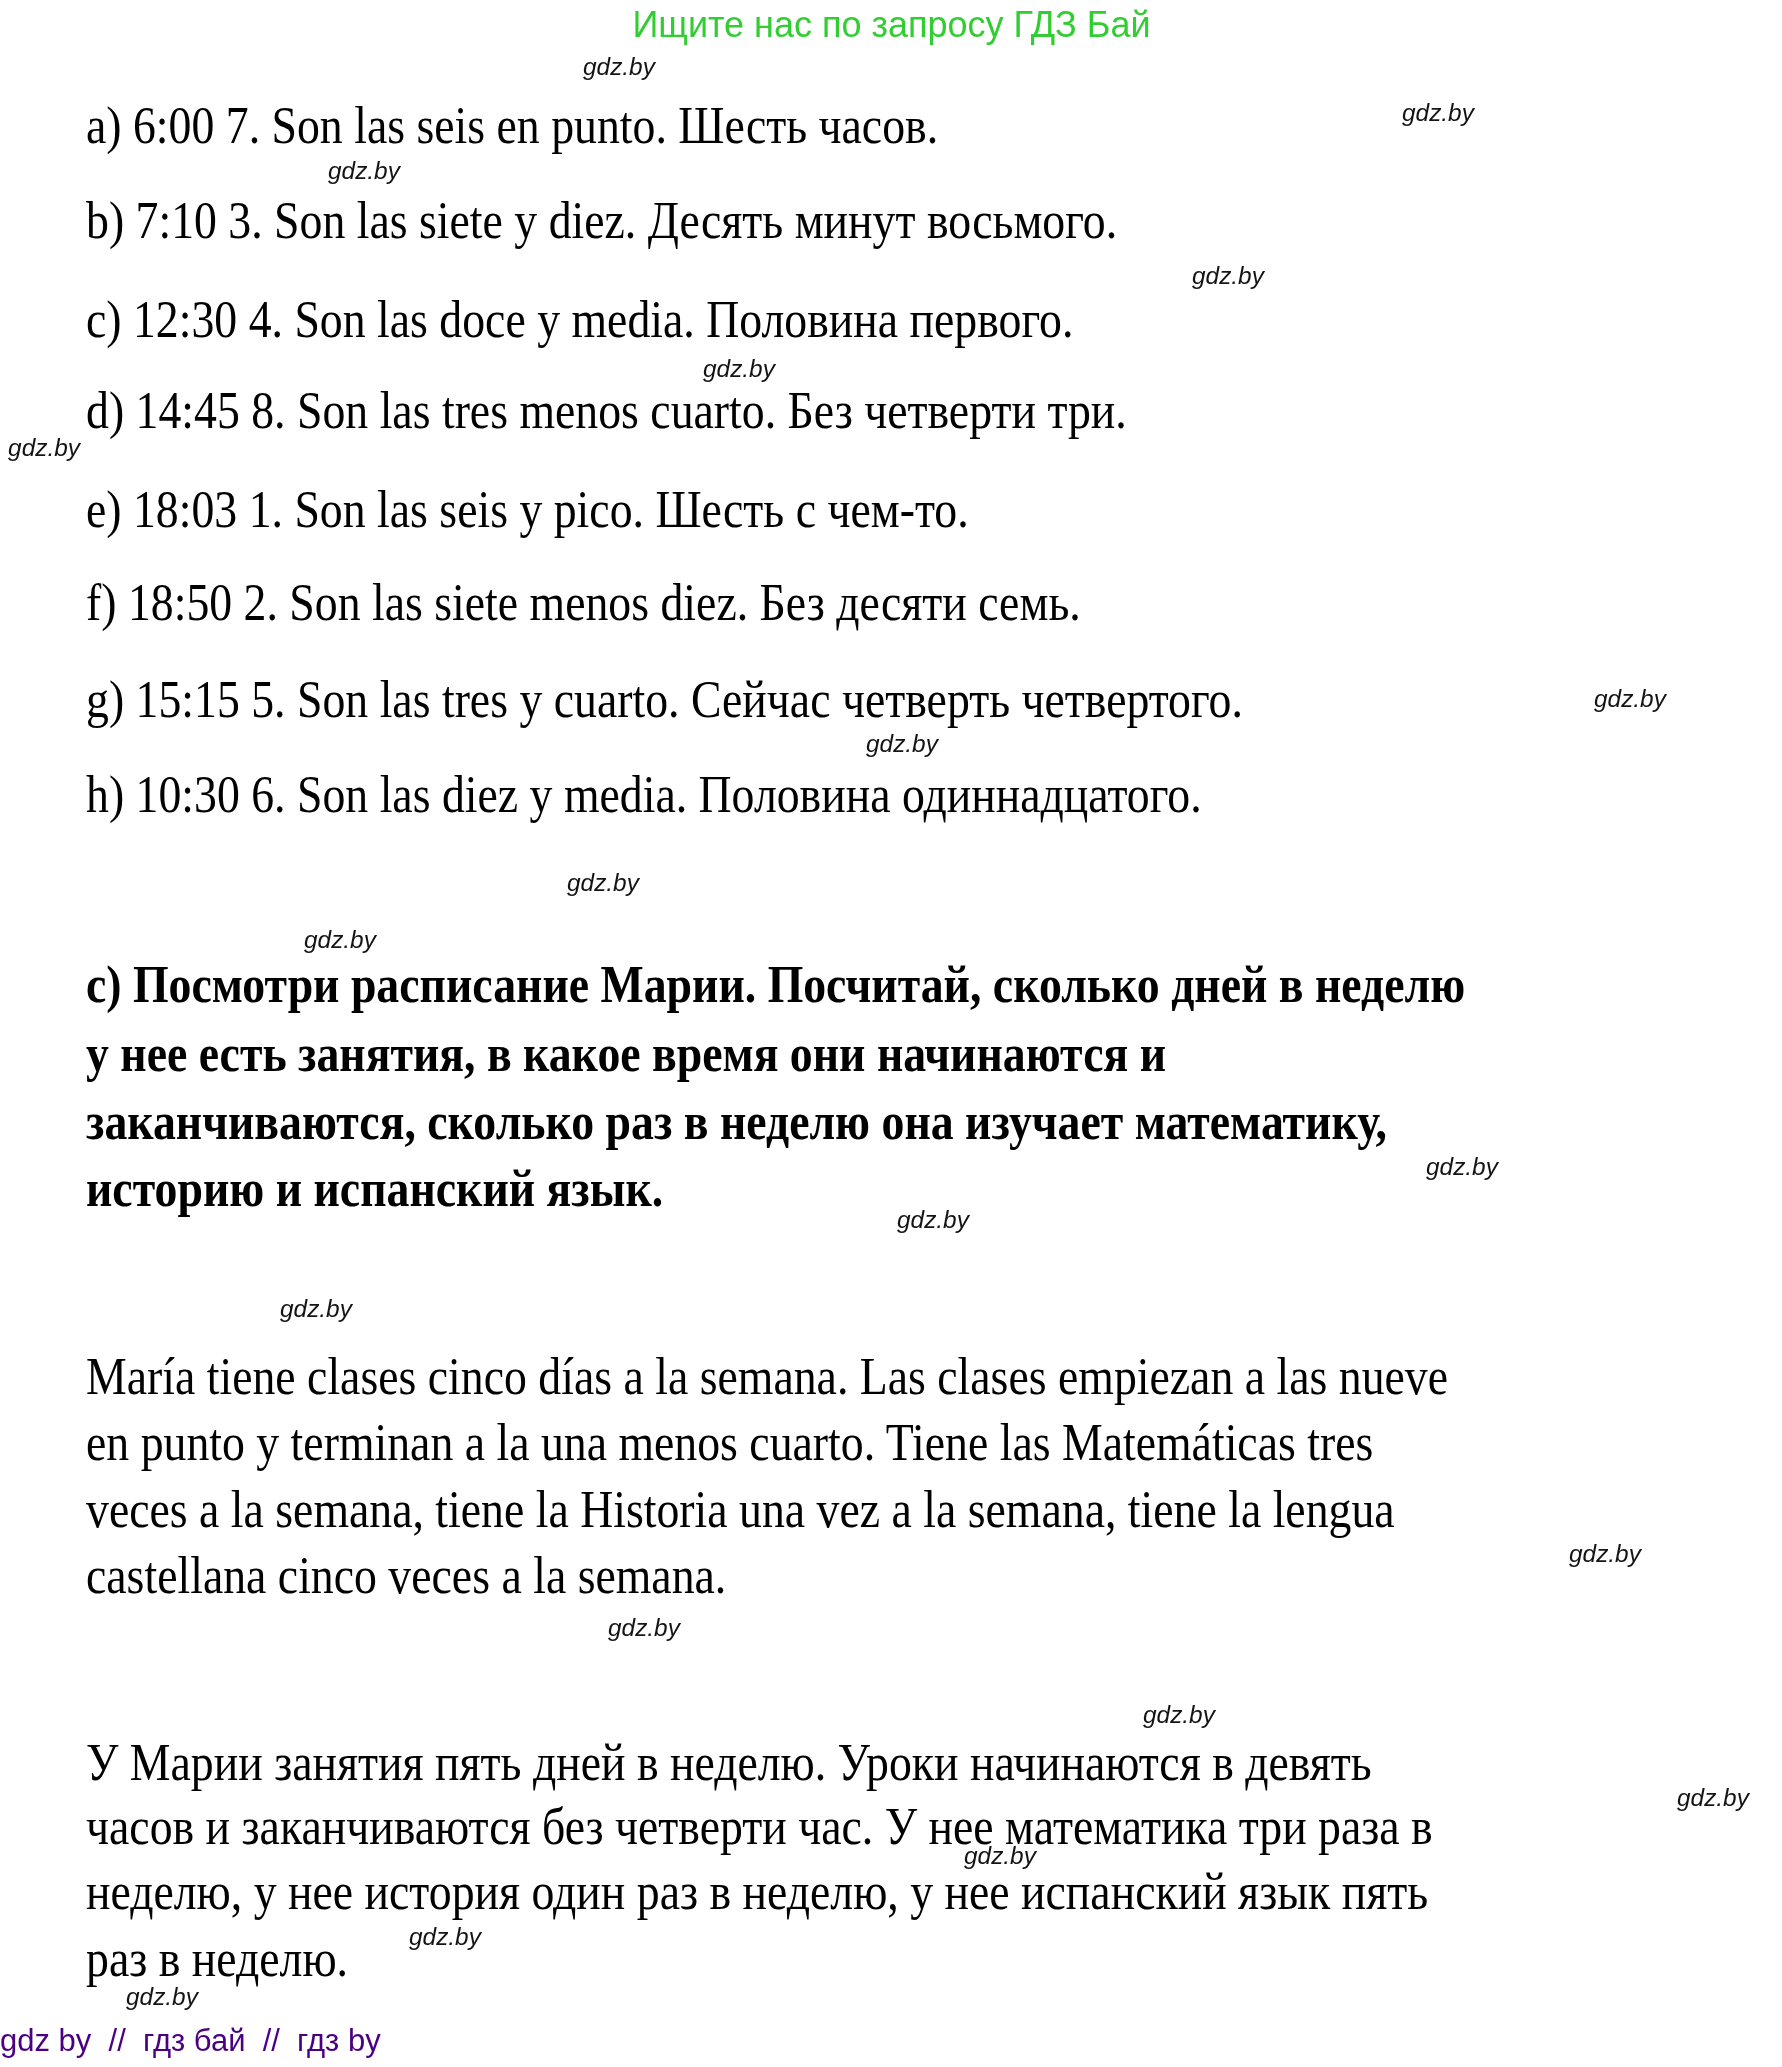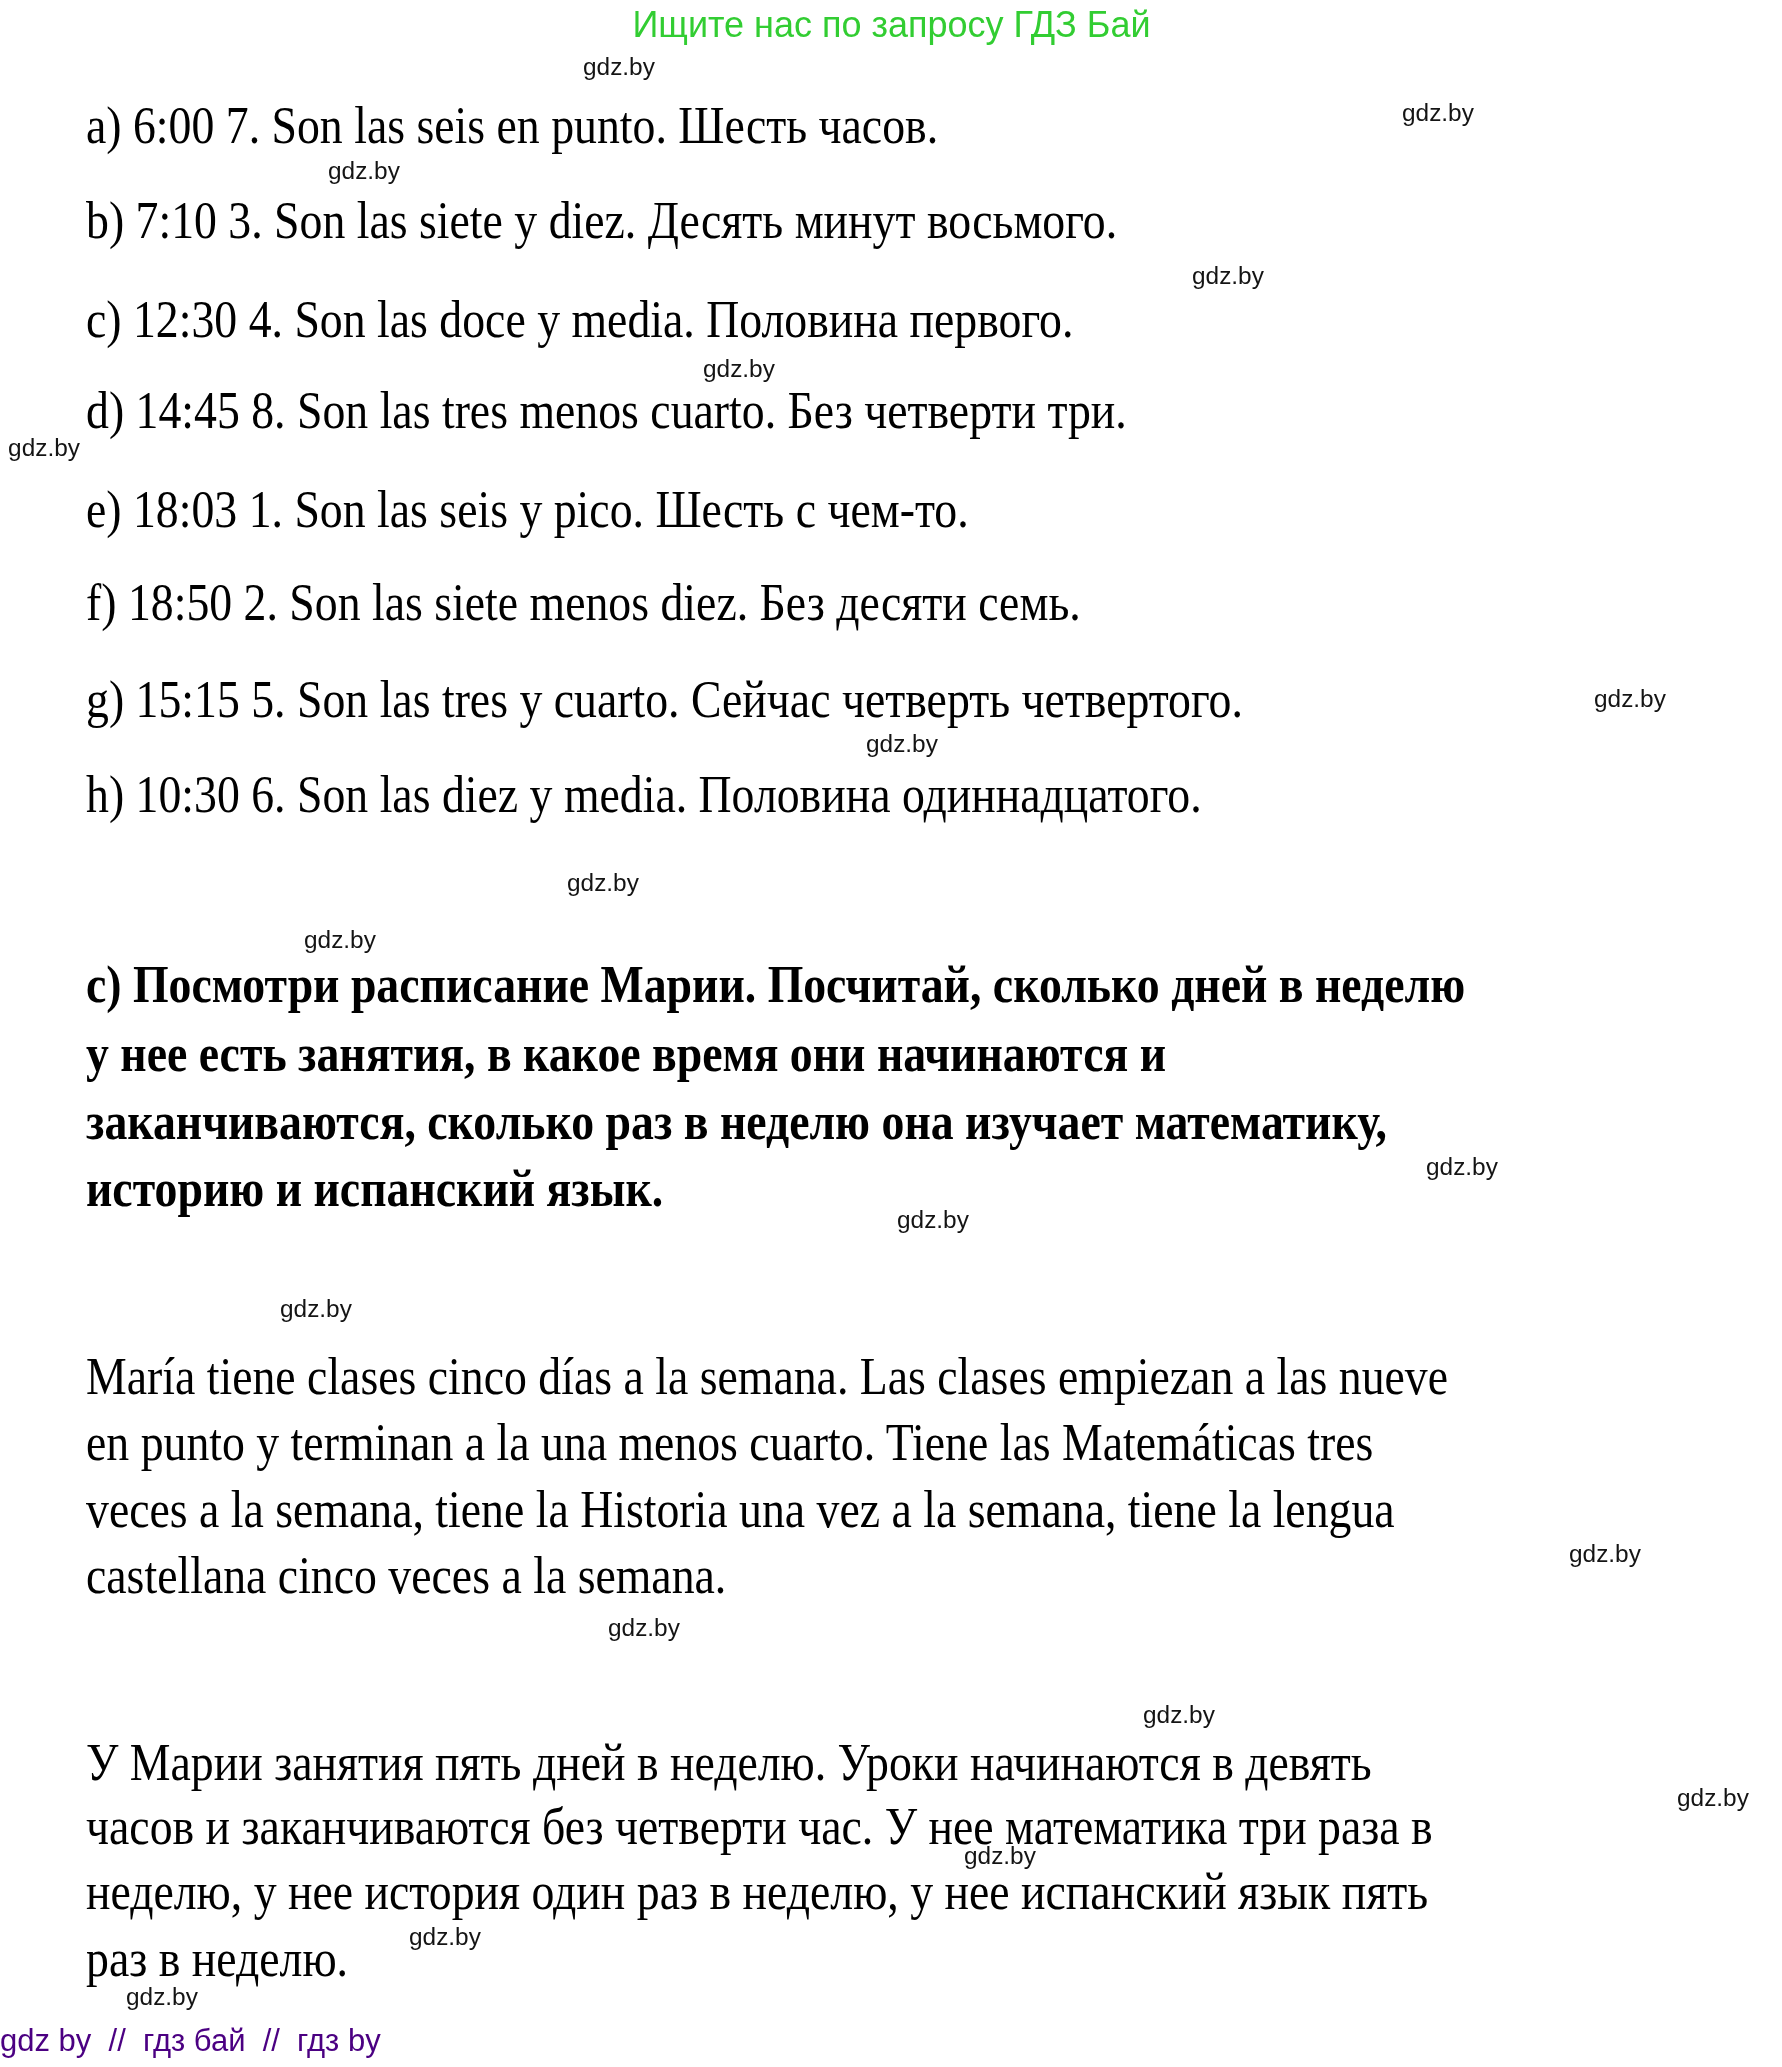--- a/index.html
+++ b/index.html
@@ -22,20 +22,21 @@
     color: #32cd32;
     white-space: nowrap;
   }
   .watermark {
     position: absolute;
     font-family: "Liberation Sans", sans-serif;
     font-size: 24.4px;
     line-height: 29px;
     color: #141414;
     white-space: nowrap;
+    font-style: italic;
   }
   .serif-line {
     position: absolute;
     left: 86px;
     font-size: 52px;
     line-height: 54px;
     white-space: nowrap;
     transform: scaleX(0.88);
     transform-origin: left top;
   }

